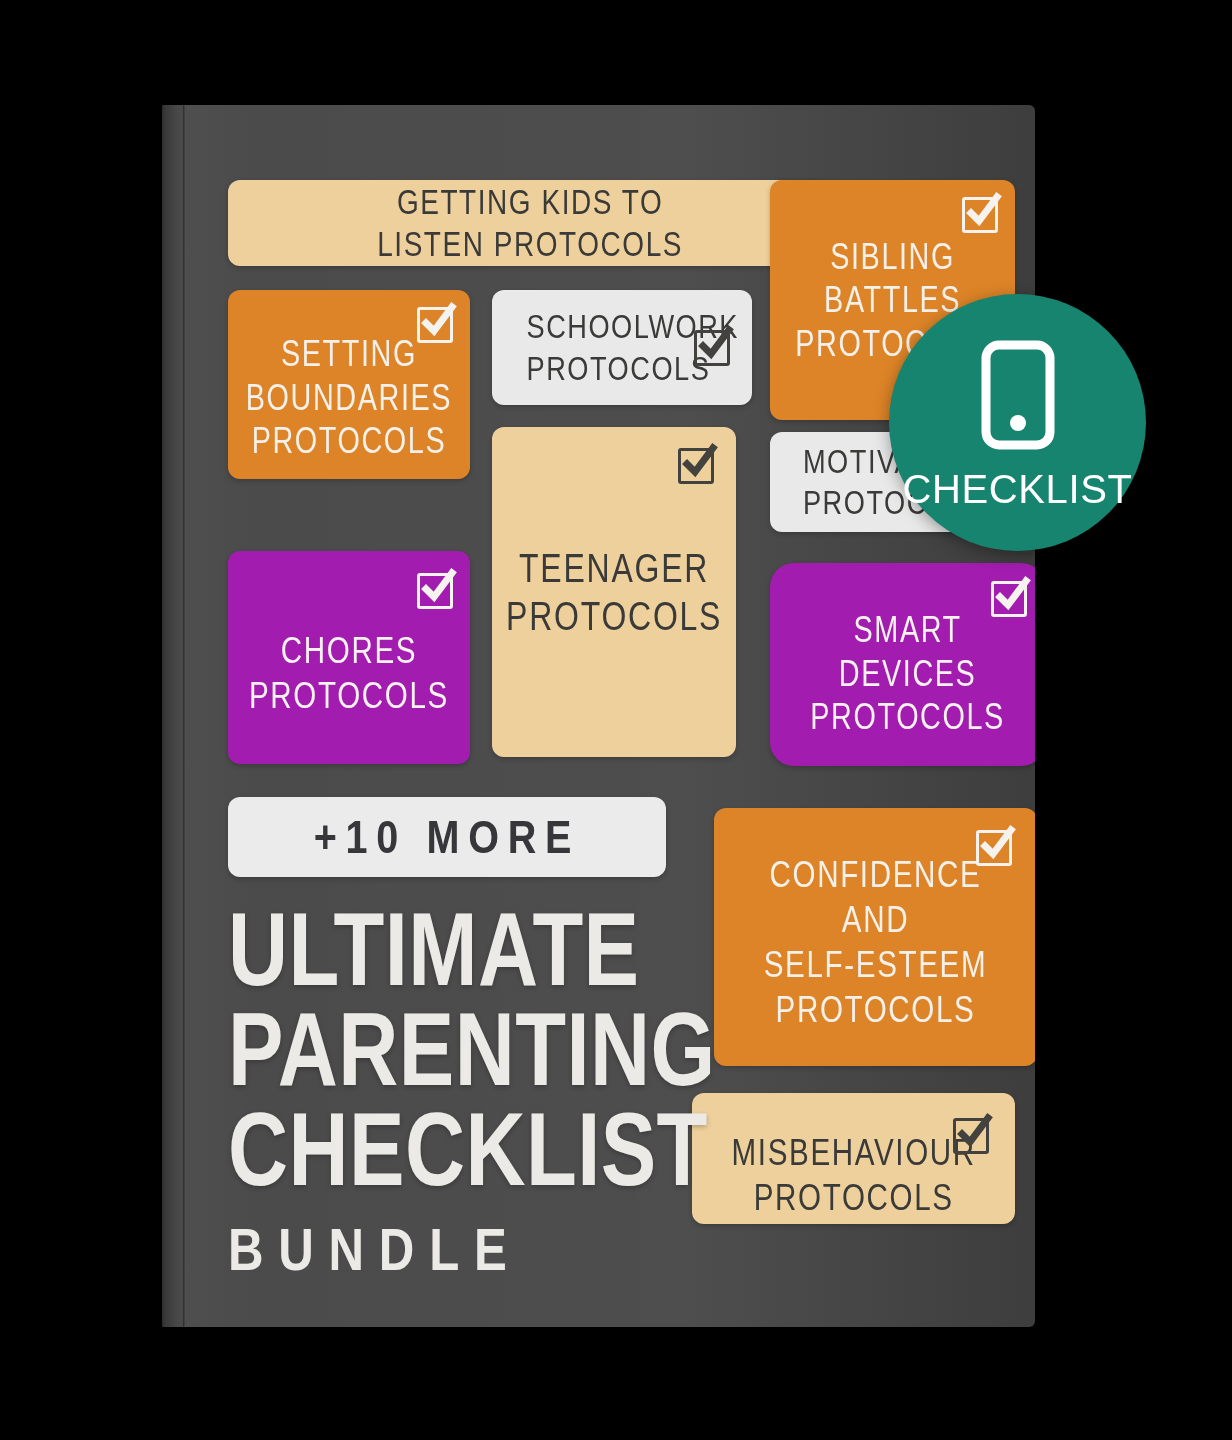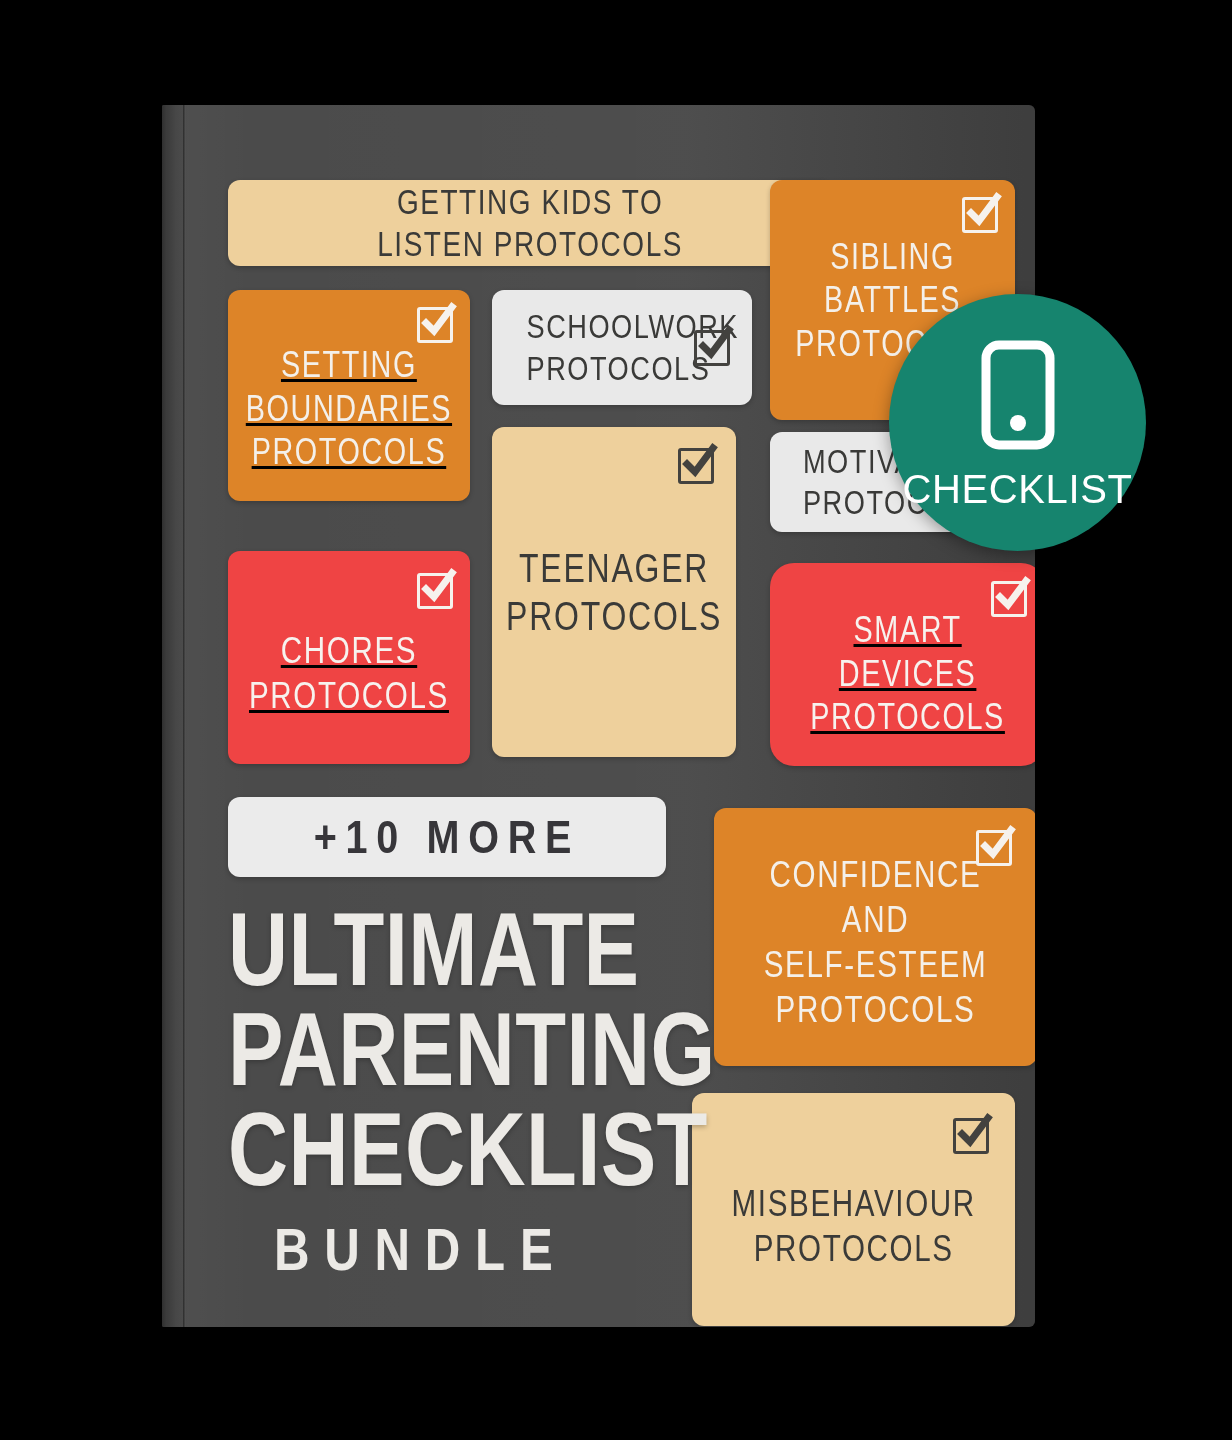--- a/index.html
+++ b/index.html
@@ -59,21 +59,21 @@
     letter-spacing:.055em;
     line-height:1.21;
     transform:scaleX(.80);
     transform-origin:center;
     white-space:pre-line;
   }
   .c-tan  { background:#eed09c; }
   .c-tan .lbl  { color:#3a3a38; }
   .c-orange{ background:#dd8428; }
   .c-orange .lbl{ color:#f4f0ea; }
-  .c-red  { background:#ef4444;text-decoration:underline; }
+  .c-red  { background:#a21caf; }
   .c-red .lbl  { color:#f7f2ee; }
   .c-white{ background:#e9e9e9; }
   .c-white .lbl{ color:#3a3a38; }
 
   
   .chk{
     position:absolute;
     width:36px; height:36px;
     border:3px solid currentColor;
     border-radius:3px;
@@ -89,21 +89,21 @@
     border-radius:12px;
     display:flex; align-items:center; justify-content:center;
     box-shadow:0 2px 5px rgba(0,0,0,.22);
     text-align:right;
   }
   .more-pill span{
     font-family:"Liberation Sans Narrow","Liberation Sans",sans-serif;
     color:#37363a; font-size:46px; font-weight:700;
     letter-spacing:.22em; transform:scaleX(.86);
   }
-  .title-wrap{ position:absolute;text-align:center; }
+  .title-wrap{ position:absolute; }
   .title-line{
     font-family:"Liberation Sans Narrow","Liberation Sans",sans-serif;
     color:#eceae6;
     font-weight:700;
     font-size:104px;
     line-height:.96;
     letter-spacing:.005em;
     transform:scaleX(.80);
     transform-origin:left center;
     white-space:nowrap;
@@ -164,21 +164,21 @@
         <div class="lbl" style="font-size:36px;">SIBLING
 BATTLES
 PROTOCOLS</div>
         <div class="chk chk-light" style="right:17px; top:17px;">
           <svg viewBox="0 0 48 48">
               <path d="M12 25 L20 33 L38 9" fill="none" stroke="currentColor" stroke-width="7" stroke-linecap="square"></path>
             </svg>
         </div>
       </div>
 
-      <div class="card c-orange" style="left:40px; top:185px; width:242px; height:211px;text-decoration:underline;">
+      <div class="card c-orange" style="left:40px; top:185px; width:242px; height:189px;">
         <div class="lbl" style="font-size:36px; padding-top:26px;">SETTING
 BOUNDARIES
 PROTOCOLS</div>
         <div class="chk chk-light" style="right:17px; top:17px;">
           <svg viewBox="0 0 48 48">
               <path d="M12 25 L20 33 L38 9" fill="none" stroke="currentColor" stroke-width="7" stroke-linecap="square"></path>
             </svg>
         </div>
       </div>
 
@@ -236,21 +236,21 @@
         <div class="lbl" style="font-size:37px; padding-top:12px;">CONFIDENCE AND
 SELF-ESTEEM
 PROTOCOLS</div>
         <div class="chk chk-light" style="right:25px; top:22px;">
           <svg viewBox="0 0 48 48">
               <path d="M12 25 L20 33 L38 9" fill="none" stroke="currentColor" stroke-width="7" stroke-linecap="square"></path>
             </svg>
         </div>
       </div>
 
-      <div class="card c-tan" style="left:504px; top:988px; width:323px; height:233px;">
+      <div class="card c-tan" style="left:504px; top:988px; width:323px; height:131px;">
         <div class="lbl" style="font-size:37px; padding-top:34px;">MISBEHAVIOUR
 PROTOCOLS</div>
         <div class="chk chk-dark" style="right:26px; top:25px;">
           <svg viewBox="0 0 48 48">
               <path d="M12 25 L20 33 L38 9" fill="none" stroke="currentColor" stroke-width="7" stroke-linecap="square"></path>
             </svg>
         </div>
       </div>
 
       <div class="title-wrap" style="left:40px; top:795px; width:470px;">

